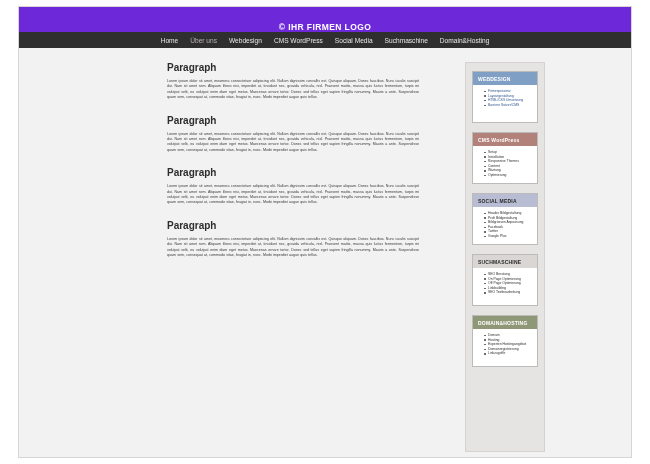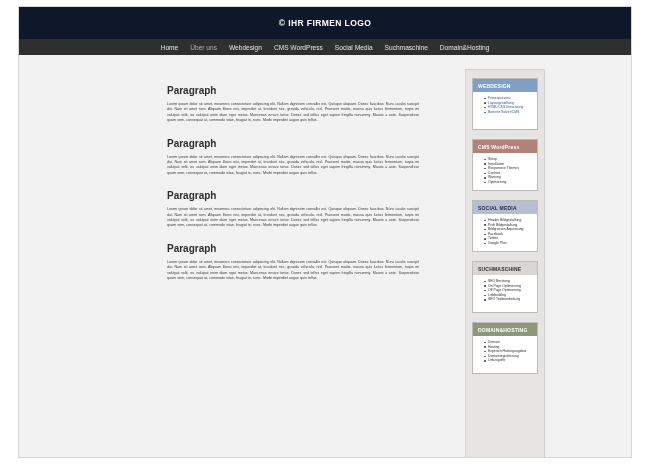--- a/index.html
+++ b/index.html
@@ -26,25 +26,25 @@
     top: 6px;
     width: 614px;
     height: 452px;
     background: #f3f2f2;
     border: 1px solid #d8d5d4;
     box-sizing: border-box;
     overflow: hidden;
   }
   
   .header {
-    height: 32px;
-    background: #0f172a;
+    height: 25px;
+    background: #6d28d9;
     color: #ffffff;
     display: flex;
-    align-items: center;
+    align-items: flex-end;
     justify-content: center;
   }
   .logo {
     font-size: 8.5px;
     font-weight: bold;
     letter-spacing: 0.4px;
     color: #ffffff;
   }
   
   .nav {
@@ -74,21 +74,21 @@
   }
   .main {
     width: 400px;
     padding-left: 128px;
     box-sizing: border-box;
   }
   .sec-title {
     font-size: 10px;
     font-weight: bold;
     color: #2d2d2d;
-    margin: 16px 0 6px 0;
+    margin: 0 0 6px 0;
   }
   .sec-title.gap {
     margin-top: 14px;
   }
   .para {
     font-size: 3.6px;
     line-height: 5.4px;
     color: #3a3a3a;
     text-align: justify;
     width: 252px;

